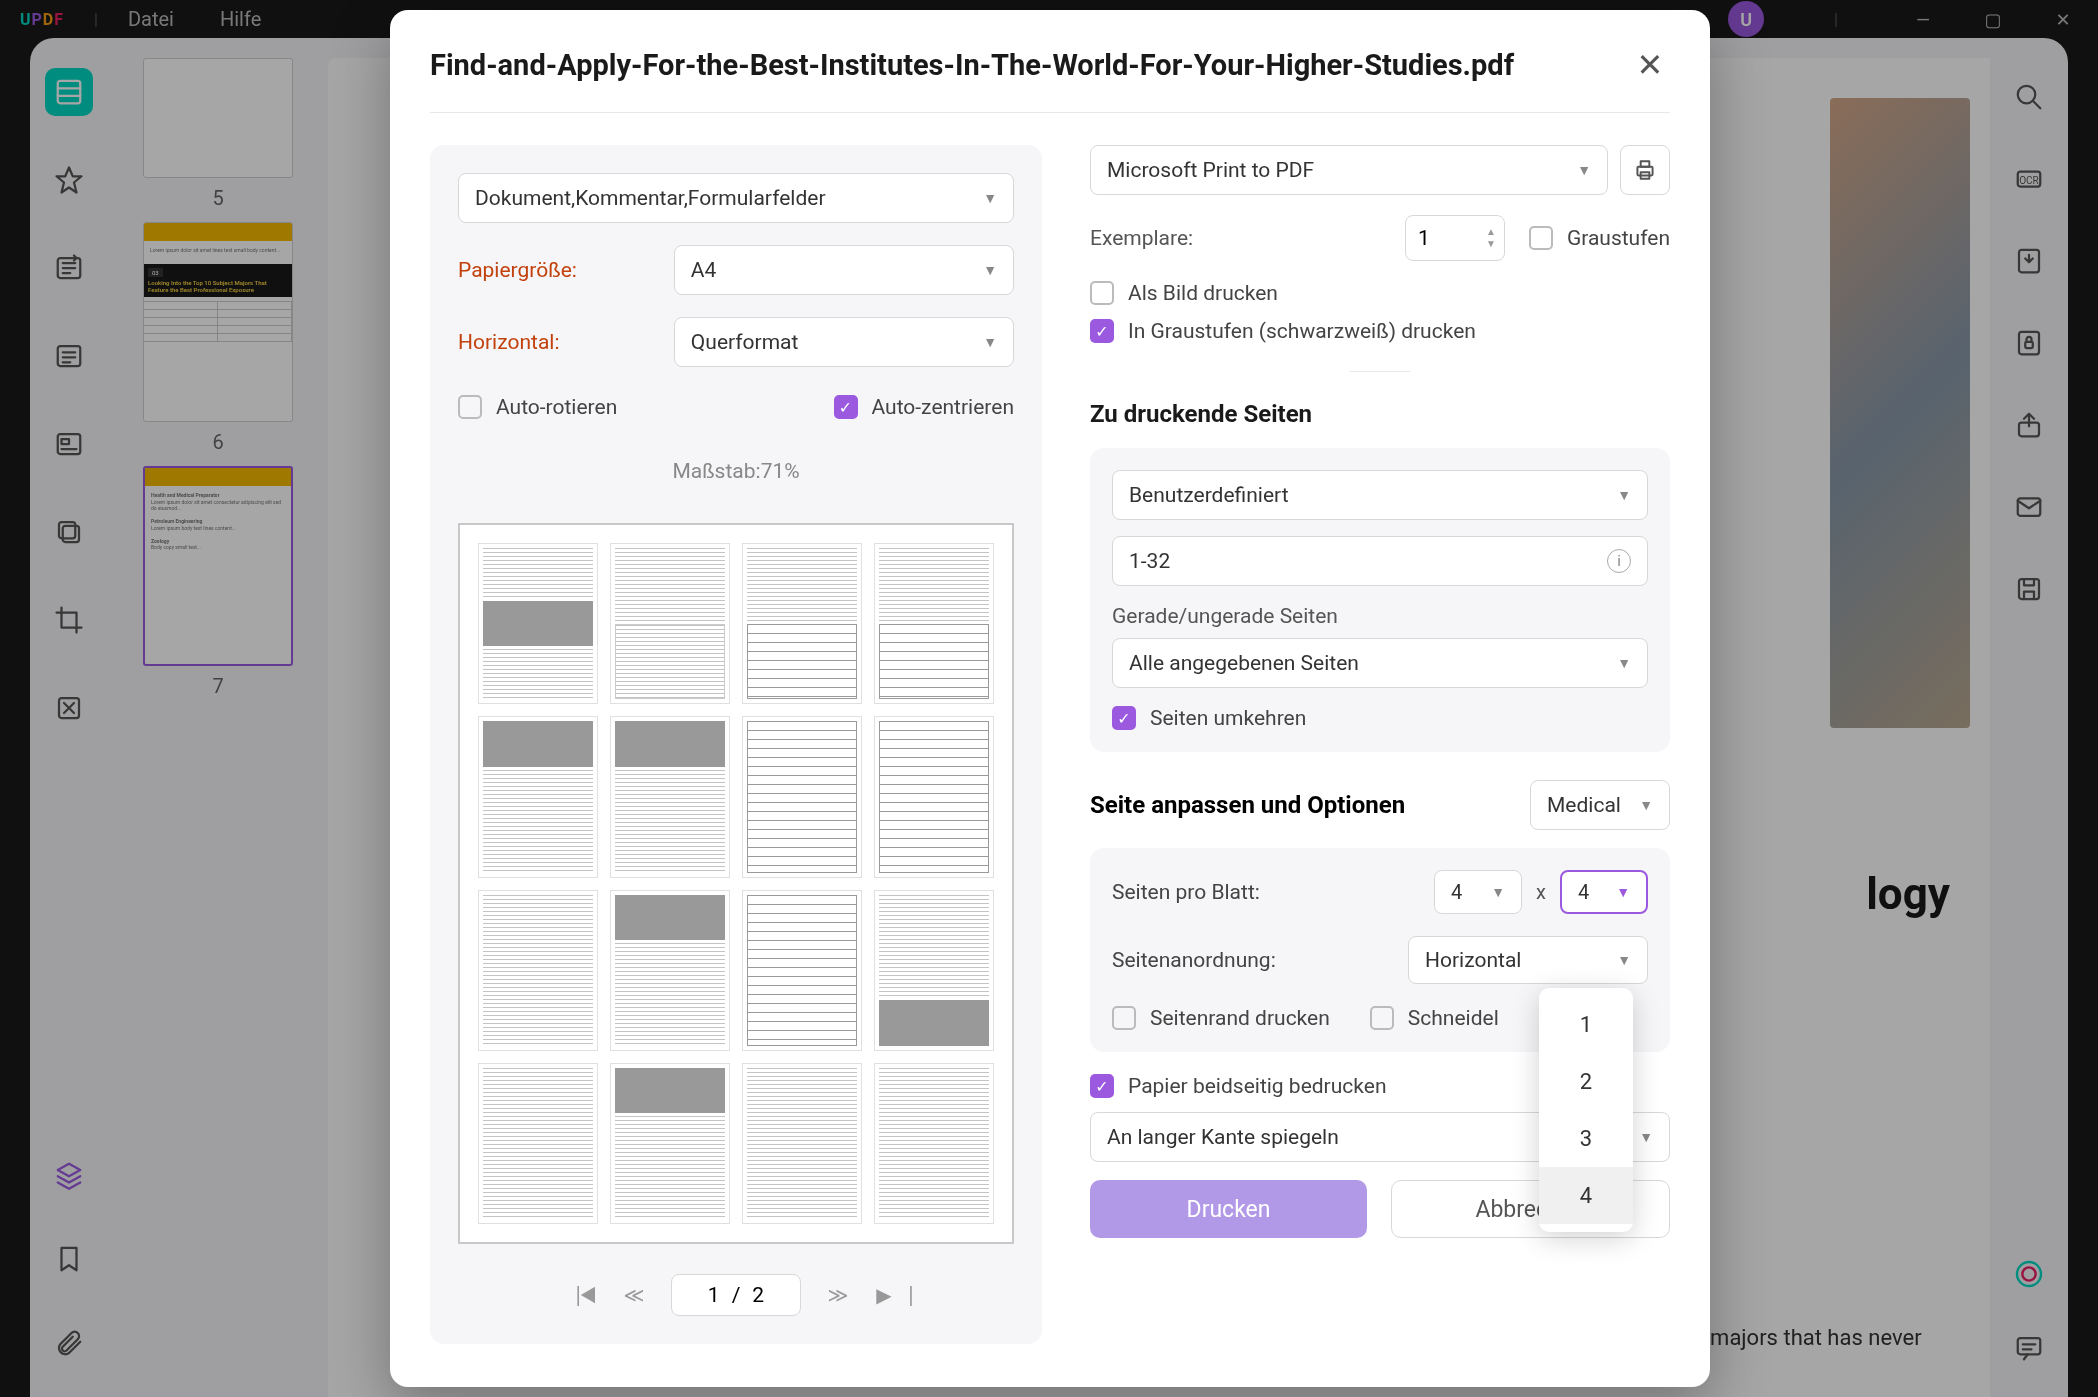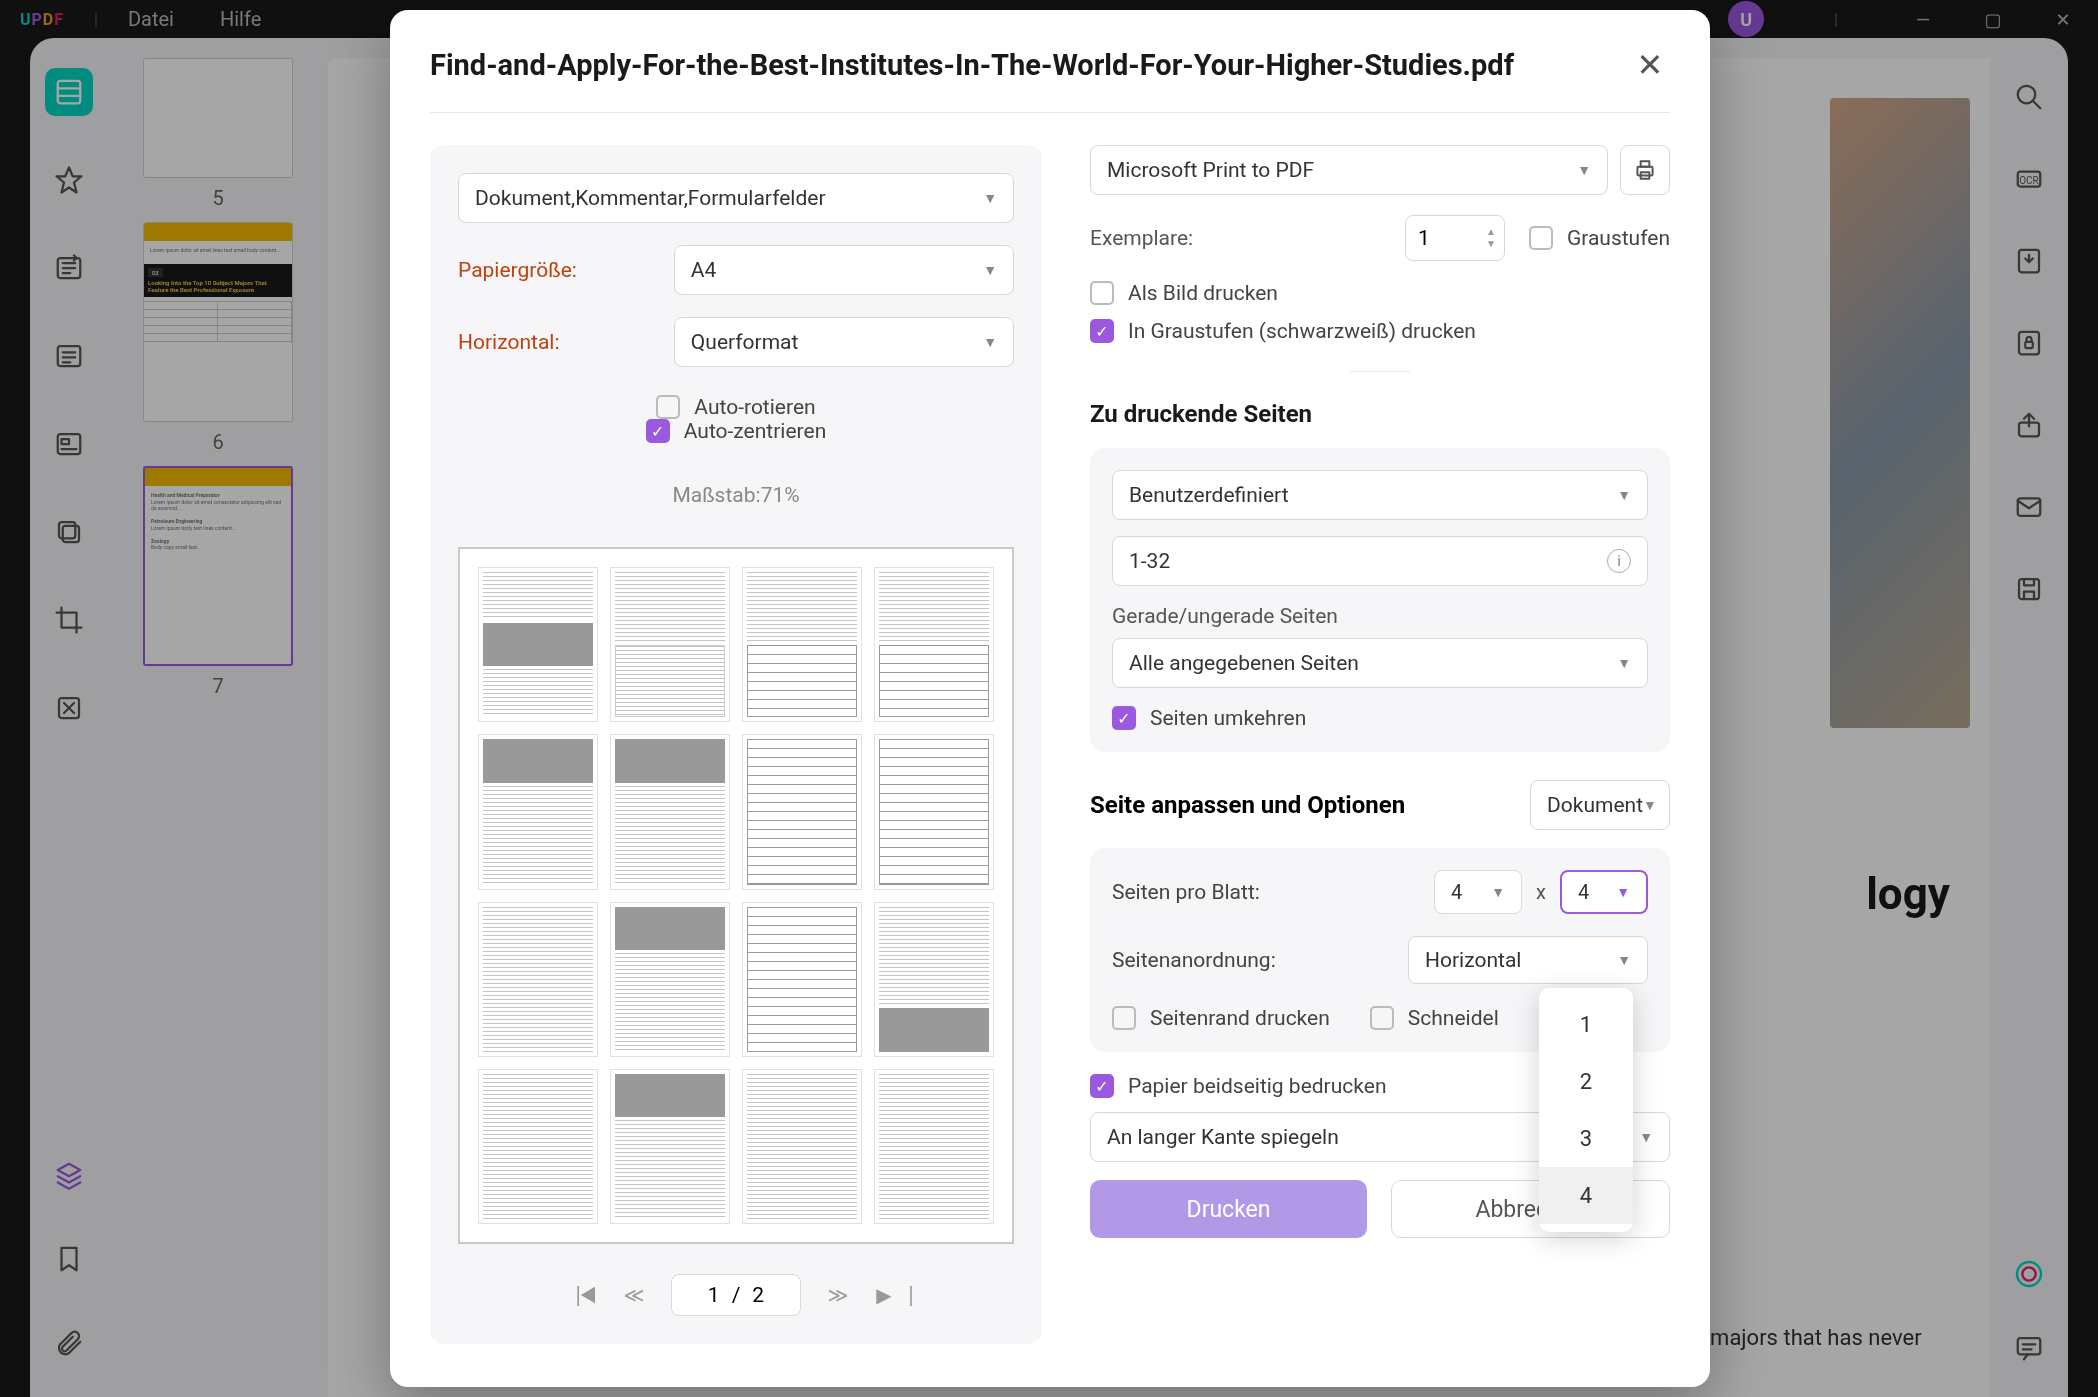--- a/index.html
+++ b/index.html
@@ -379,21 +379,21 @@
             <span class="caret">▼</span>
         </div>
       </div>
       <div class="form-row">
         <span class="form-label">Horizontal:</span>
         <div class="select short">
           <span>Querformat</span>
             <span class="caret">▼</span>
         </div>
       </div>
-      <div class="form-row" style="justify-content:space-between;margin-top:28px;flex-direction:column;">
+      <div class="form-row" style="justify-content:space-between;margin-top:28px;">
         <div style="display:flex;align-items:center;">
           <div class="checkbox"></div>
           <span class="check-label">Auto-rotieren</span>
         </div>
         <div style="display:flex;align-items:center;">
           <div class="checkbox checked">✓</div>
           <span class="check-label">Auto-zentrieren</span>
         </div>
       </div>
       <div class="scale-label">Maßstab:71%</div>
@@ -554,21 +554,21 @@
         </div>
         <div style="display:flex;align-items:center;margin-top:18px;">
           <div class="checkbox checked">✓</div>
           <span class="check-label">Seiten umkehren</span>
         </div>
       </div>
 
       <div class="fit-header">
         <span class="fit-title">Seite anpassen und Optionen</span>
         <div class="select fit-select">
-          <span>Dokument</span>
+          <span>Medical</span>
             <span class="caret">▼</span>
         </div>
       </div>
 
       <div class="section-box" style="position:relative;">
         <div class="ppb-row">
           <span class="check-label" style="flex:1;">Seiten pro Blatt:</span>
           <div class="select tiny">
             <span>4</span>
               <span class="caret">▼</span>

